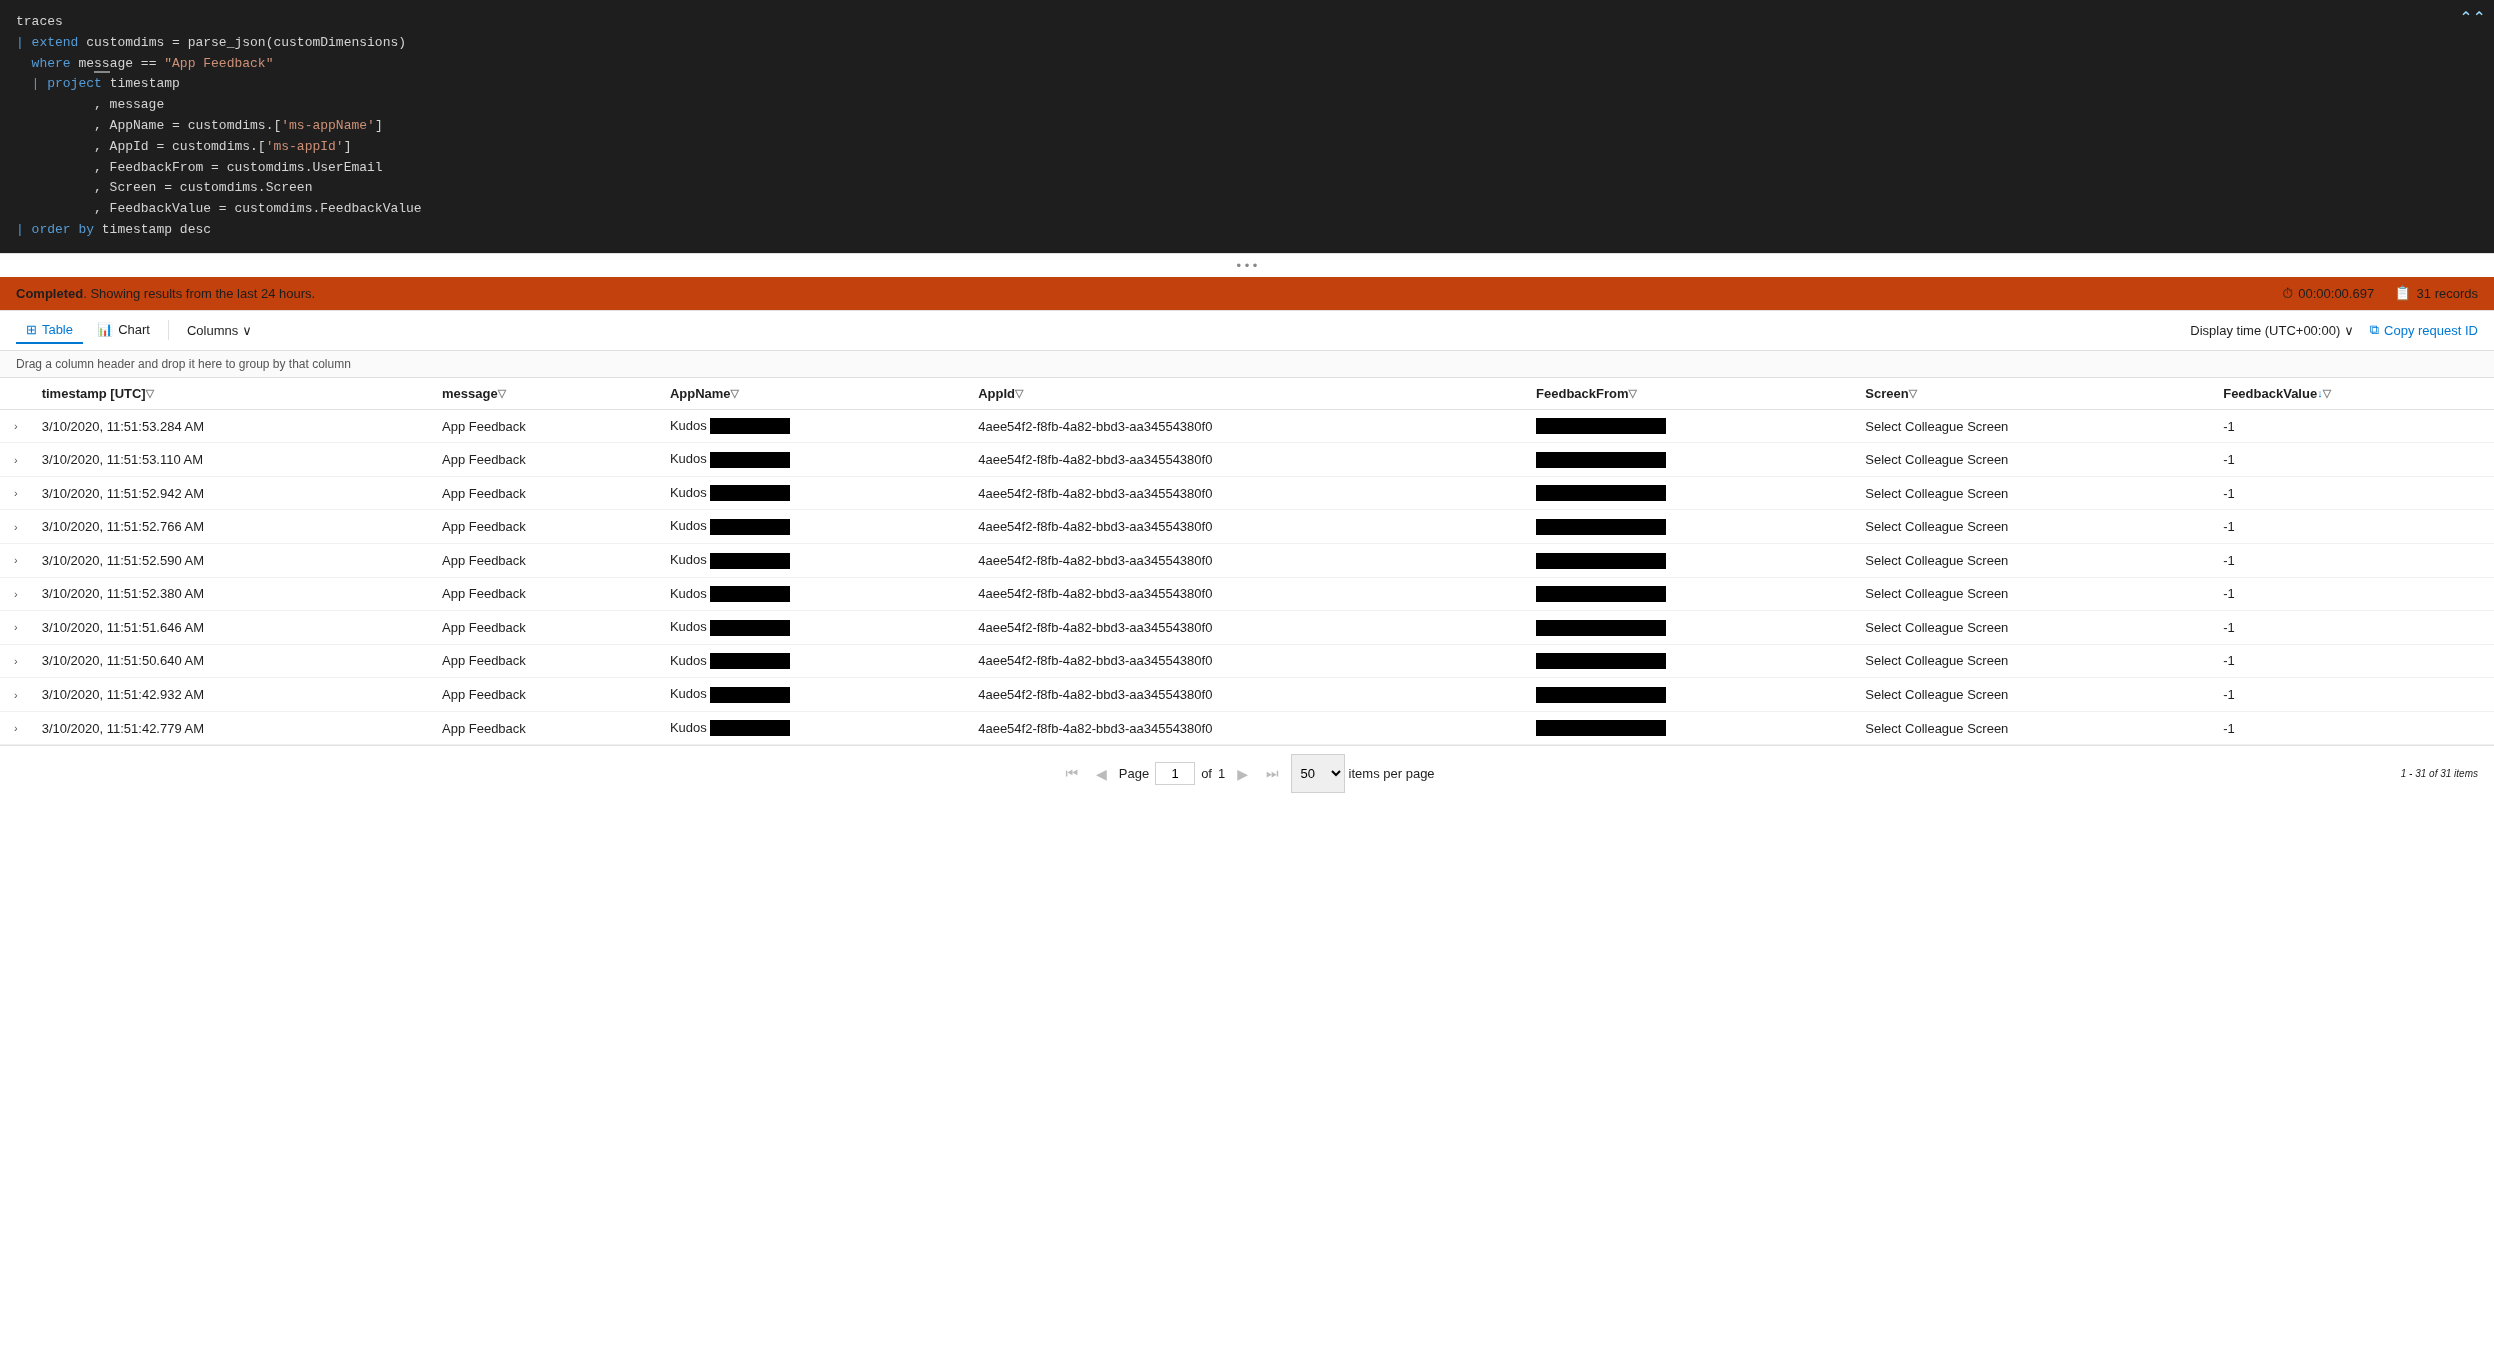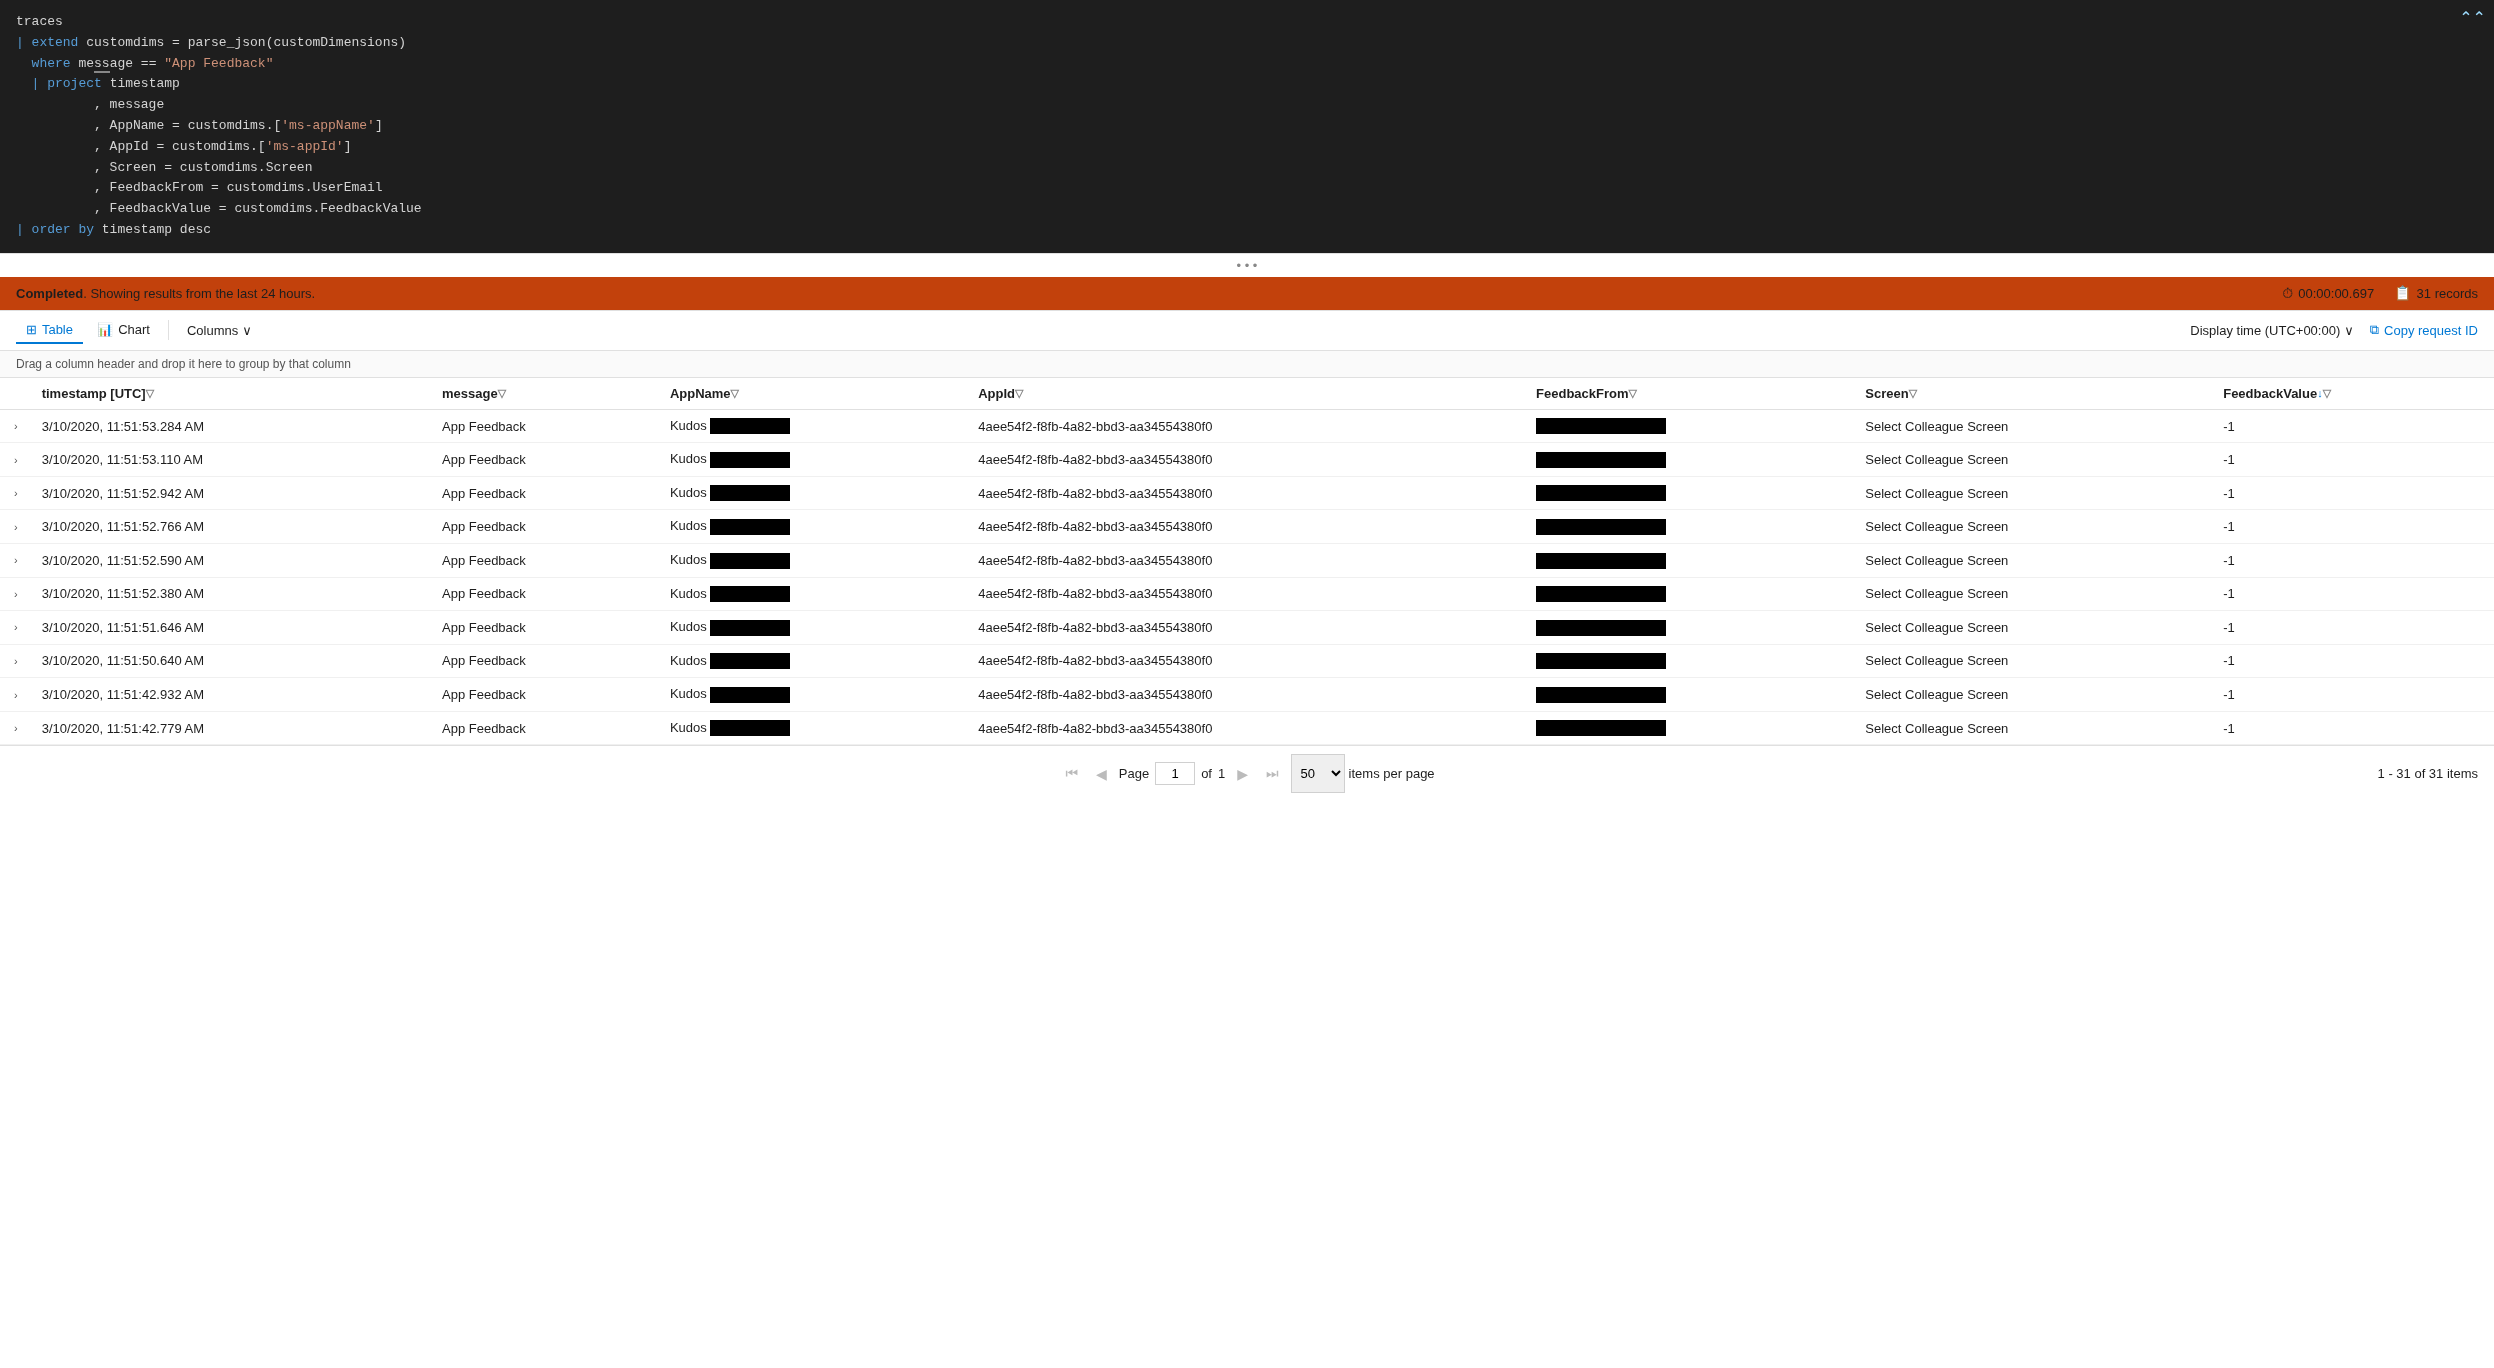--- a/index.html
+++ b/index.html
@@ -270,39 +270,40 @@
       gap: 4px;
     }
     .per-page-select select {
       border: 1px solid #d0d0d0;
       padding: 10px 5px;
       font-size: 13px;
     }
     .pagination-right {
       position: absolute;
       right: 16px;
-      font-size: 13px;
-      color: #1e1e1e;
+      font-size: 10px;
+      color: #1e1e1e;
+      font-style: italic;
     }
     .table-row-expand { width: 30px; }
   </style>
 </head>
 <body>
 
 <div class="code-editor">
   <button class="collapse-btn">⌃⌃</button>
   <div class="code-line"><span class="kw-plain">traces</span></div>
   <div class="code-line"><span class="kw-blue">| extend</span><span class="kw-plain"> customdims = parse_json(customDimensions)</span></div>
   <div class="code-line"><span class="kw-plain">  </span><span class="kw-blue">where</span><span class="kw-plain"> me</span><span class="kw-plain" style="border-bottom:2px solid #888">ss</span><span class="kw-plain">age == </span><span class="kw-red">"App Feedback"</span></div>
   <div class="code-line"><span class="kw-plain">  </span><span class="kw-blue">| project</span><span class="kw-plain"> timestamp</span></div>
   <div class="code-line"><span class="kw-plain">          , message</span></div>
   <div class="code-line"><span class="kw-plain">          , AppName = customdims.[</span><span class="kw-red">'ms-appName'</span><span class="kw-plain">]</span></div>
   <div class="code-line"><span class="kw-plain">          , AppId = customdims.[</span><span class="kw-red">'ms-appId'</span><span class="kw-plain">]</span></div>
+  <div class="code-line"><span class="kw-plain">          , FeedbackFrom = customdims.UserEmail</span></div>
   <div class="code-line"><span class="kw-plain">          , Screen = customdims.Screen</span></div>
-  <div class="code-line"><span class="kw-plain">          , FeedbackFrom = customdims.UserEmail</span></div>
   <div class="code-line"><span class="kw-plain">          , FeedbackValue = customdims.FeedbackValue</span></div>
   <div class="code-line"><span class="kw-blue">| order by</span><span class="kw-plain"> timestamp desc</span></div>
 </div>
 
 <div class="divider-dots">• • •</div>
 
 <div class="status-bar">
   <div class="status-left">
     <strong>Completed</strong><span>. Showing results from the last 24 hours.</span>
   </div>

